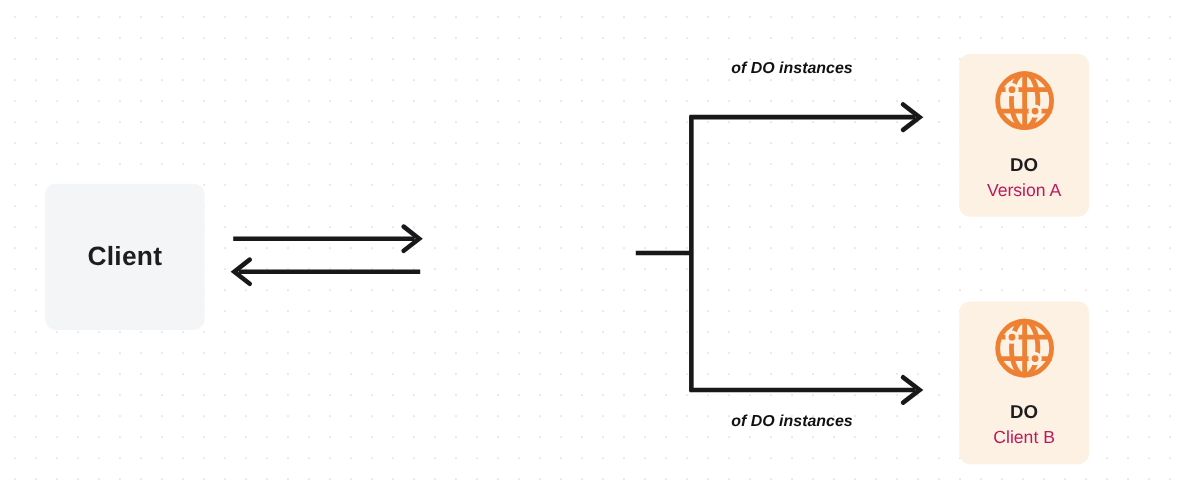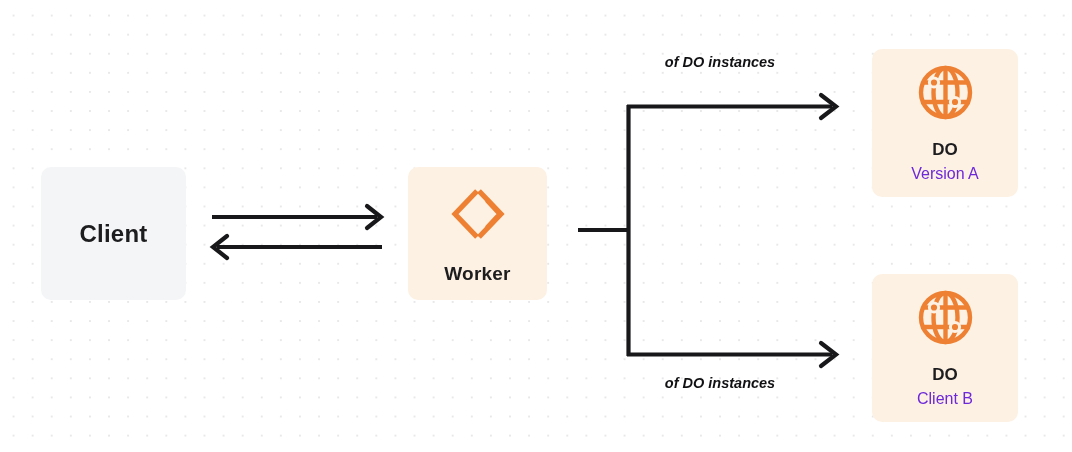--- a/index.html
+++ b/index.html
@@ -62,40 +62,40 @@
   #node-worker .node-title {
     font-size: 19px;
     font-weight: bold;
     color: #1d1d1f;
     letter-spacing: 0.2px;
   }
 
   
   .node-do {
     left: 872px;
-    width: 146px;
+    width: 118px;
     height: 148px;
     background: #fdf1e3;
   }
   #node-do-a { top: 49px; }
   #node-do-b { top: 274px; }
   .node-do .node-icon {
     margin-top: 2px;
     margin-bottom: 14px;
   }
   .node-do .node-title {
     font-size: 17px;
     font-weight: bold;
     color: #1d1d1f;
     line-height: 1.35;
   }
   .node-do .node-subtitle {
     font-size: 16px;
     font-weight: normal;
-    color: #6d28d9;
+    color: #be185d;
     line-height: 1.35;
     margin-top: 1px;
   }
 
   
   #connectors {
     position: absolute;
     left: 0;
     top: 0;
     width: 1072px;
@@ -158,33 +158,20 @@
     <g>
       <line x1="627" y1="354.5" x2="832" y2="354.5" stroke="#18181b" stroke-width="4.2" stroke-linecap="butt"></line>
       <polyline points="821,343 836,354.5 821,366" fill="none" stroke="#18181b" stroke-width="4.2" stroke-linecap="round" stroke-linejoin="miter"></polyline>
     </g>
   </svg>
 
   <div class="node" id="node-client">
     <span class="node-title">Client</span>
   </div>
 
-  <div class="node" id="node-worker">
-    <span class="node-icon">
-      <svg width="62" height="54" viewBox="0 0 62 54" xmlns="http://www.w3.org/2000/svg">
-
-        <polyline points="30,4 8,27 30,50" fill="none" stroke="#ee8033" stroke-width="5.2" stroke-linecap="butt" stroke-linejoin="miter"></polyline>
-
-        <polyline points="32,4 54,27 32,50" fill="none" stroke="#ee8033" stroke-width="5.2" stroke-linecap="butt" stroke-linejoin="miter"></polyline>
-
-        <polyline points="40,13 53,27 40,41" fill="none" stroke="#ee8033" stroke-width="5.2" stroke-linecap="butt" stroke-linejoin="miter"></polyline>
-      </svg>
-    </span>
-    <span class="node-title">Worker</span>
-  </div>
 
   <div class="node node-do" id="node-do-a">
     <span class="node-icon">
       <svg width="57" height="57" viewBox="0 0 57 57" xmlns="http://www.w3.org/2000/svg">
         <circle cx="28.5" cy="28.5" r="24.5" fill="none" stroke="#ee8033" stroke-width="4.4"></circle>
         <ellipse cx="28.5" cy="28.5" rx="12" ry="24.5" fill="none" stroke="#ee8033" stroke-width="4.4"></ellipse>
         <line x1="28.5" y1="4" x2="28.5" y2="53" stroke="#ee8033" stroke-width="4.4"></line>
         <line x1="5" y1="18.5" x2="52" y2="18.5" stroke="#ee8033" stroke-width="4.4"></line>
         <line x1="4" y1="38" x2="53" y2="38" stroke="#ee8033" stroke-width="4.4"></line>
         <circle cx="17" cy="18.5" r="4.6" fill="#ee8033" stroke="#fdf1e3" stroke-width="3"></circle>

